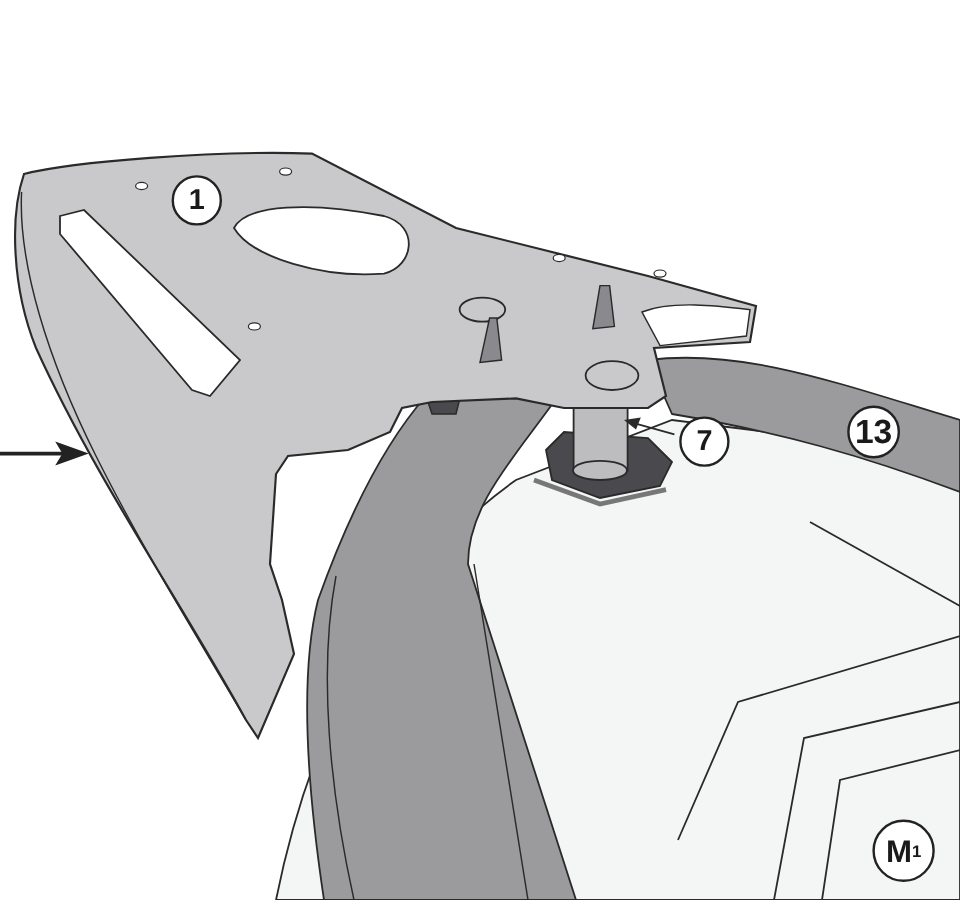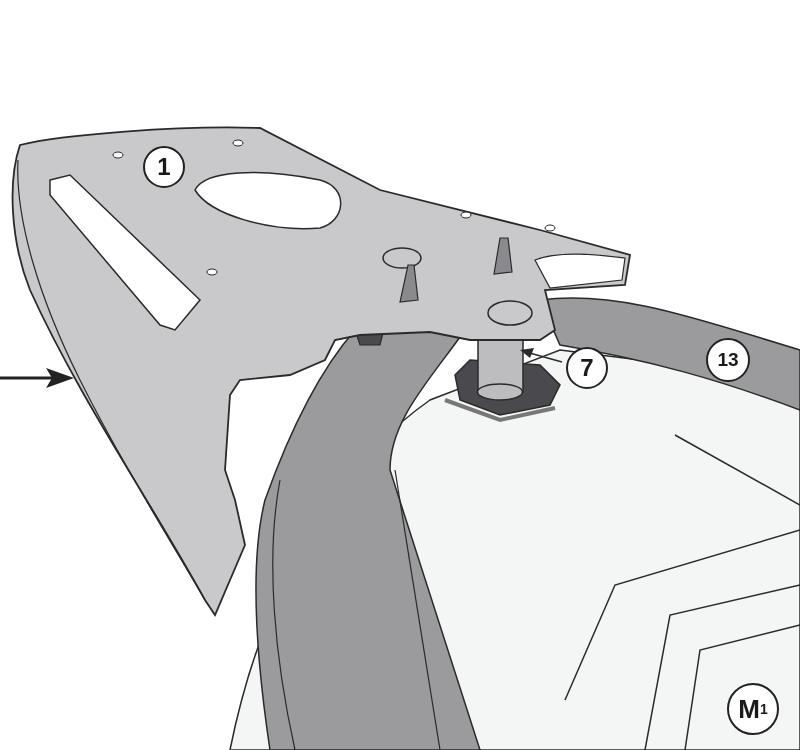--- a/index.html
+++ b/index.html
@@ -63,19 +63,19 @@
   <line x1="0" y1="378" x2="62" y2="378" stroke="#222" stroke-width="3"></line>
   <path d="M46 368 L74 378 L46 388 L52 378 Z" fill="#222"></path>
 </svg>
 
 <div class="callout" style="left:143px;top:146px;width:38px;height:38px;font-size:24px;">
   <span>1</span>
 </div>
 <div class="callout" style="left:566px;top:347px;width:38px;height:38px;font-size:24px;">
   <span>7</span>
 </div>
-<div class="callout" style="left:706px;top:338px;width:40px;height:40px;font-size:19px;">
+<div class="callout" style="left:706px;top:338px;width:40px;height:40px;font-size:28px;">
   <span>13</span>
 </div>
 <div class="callout" style="left:727px;top:683px;width:48px;height:48px;font-size:26px;">
   <span>M</span>
     <sub>1</sub>
 </div>
 
 </body></html>

